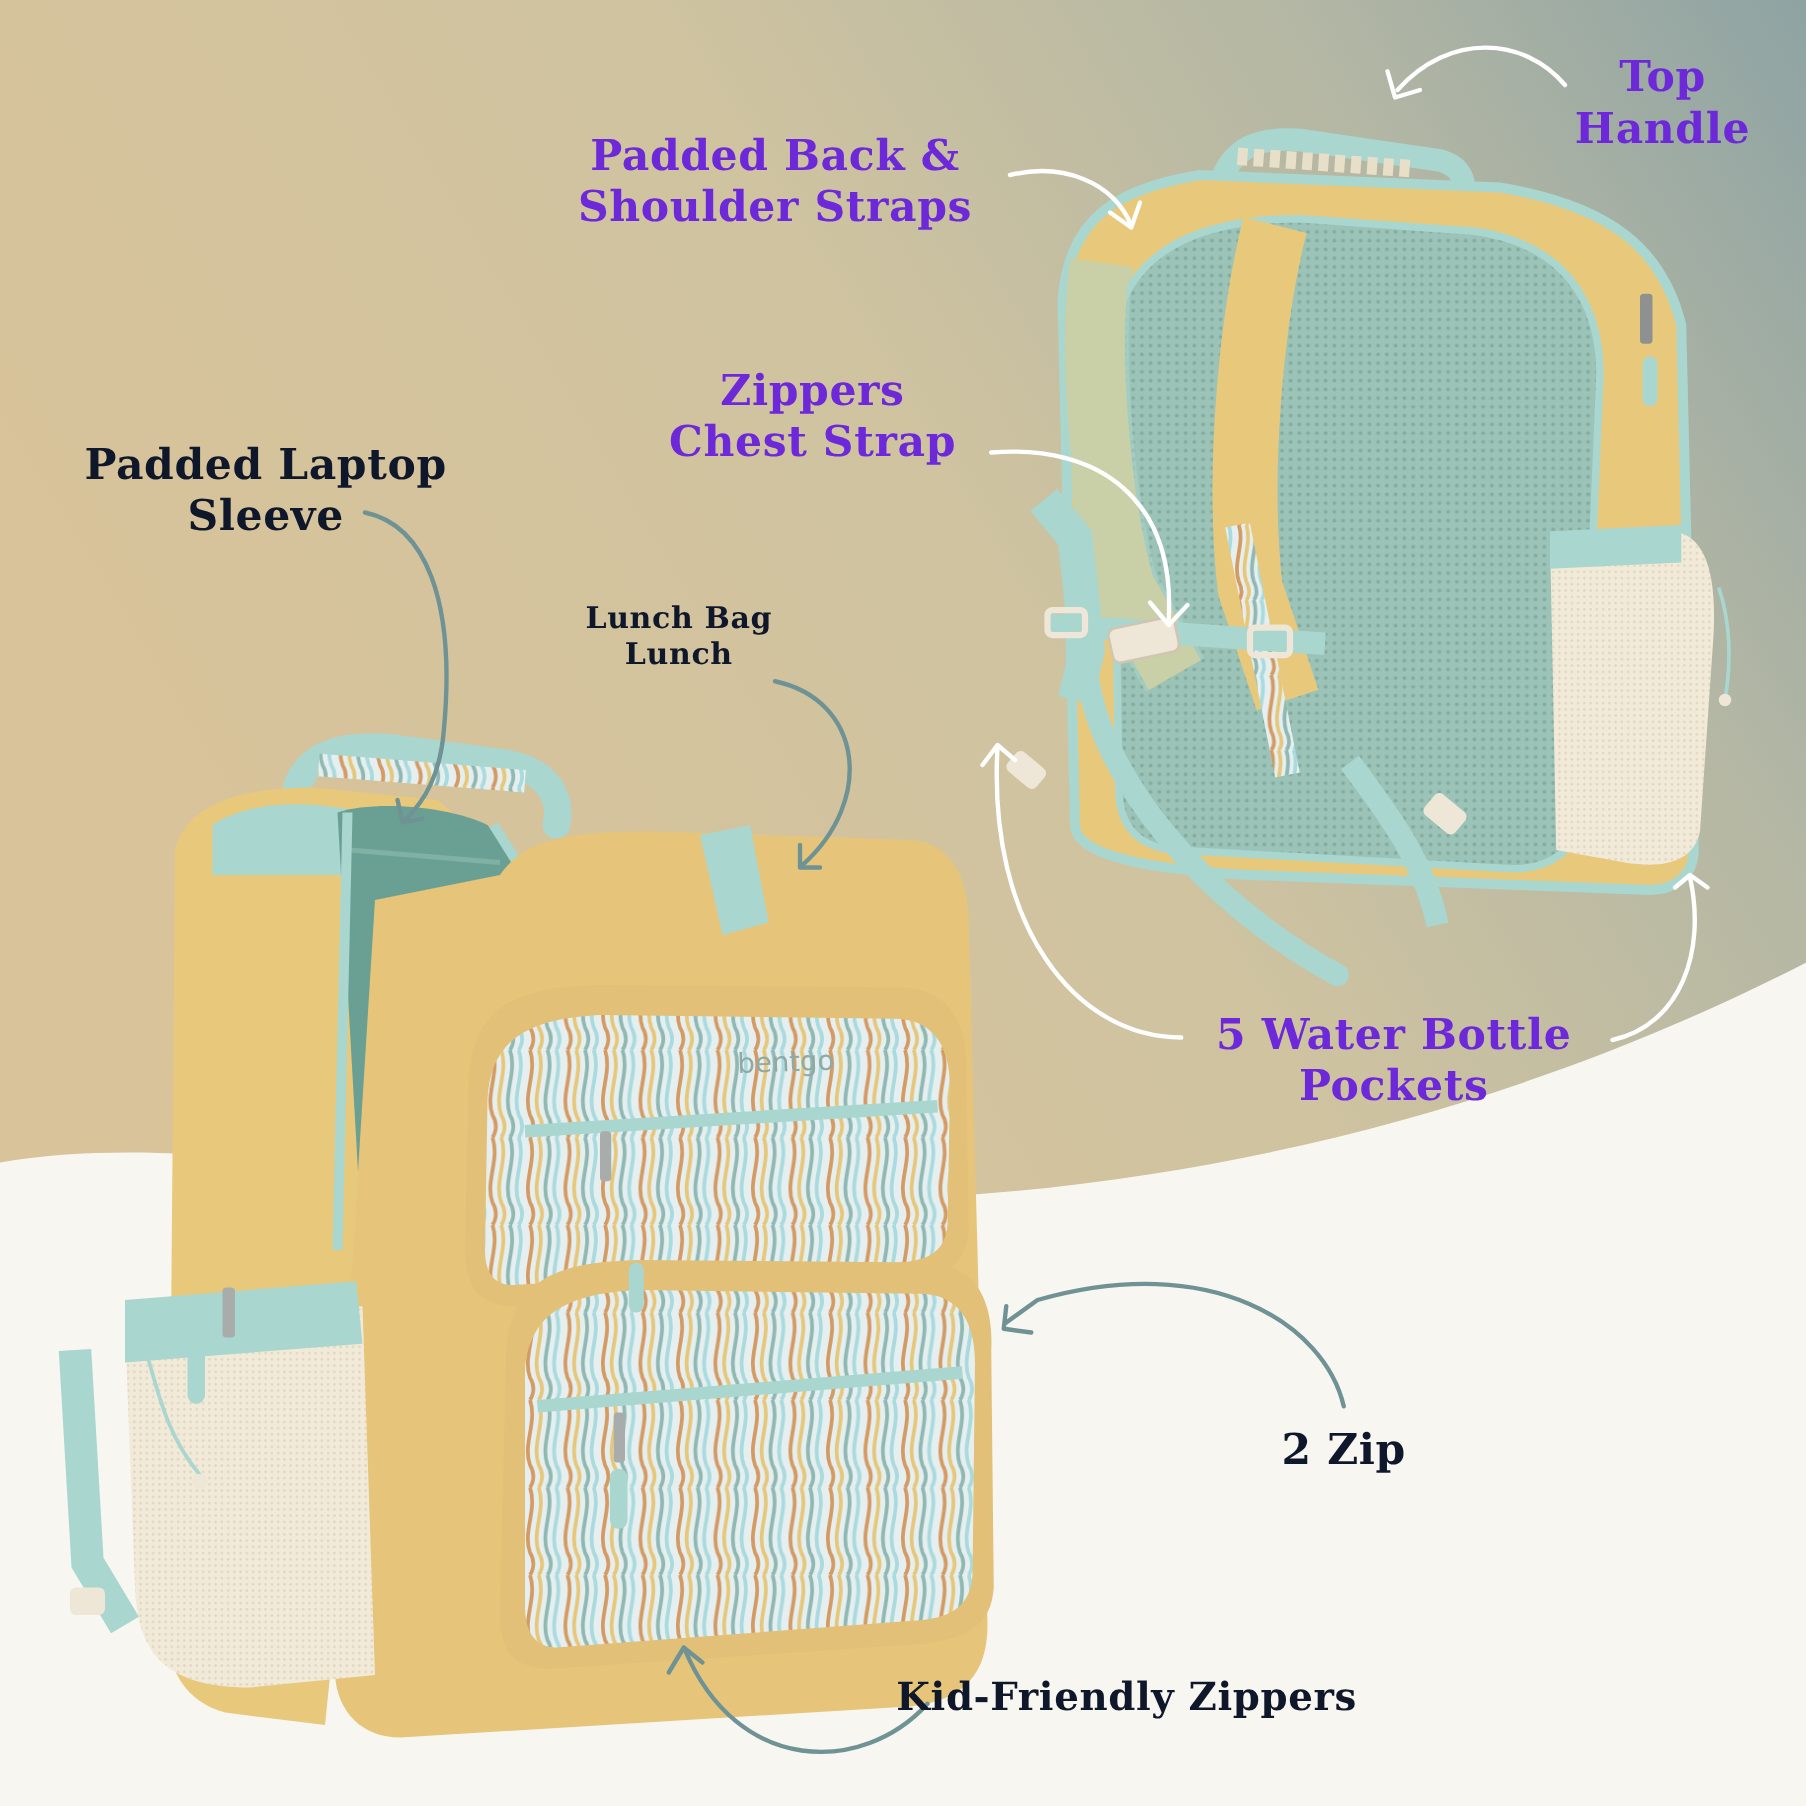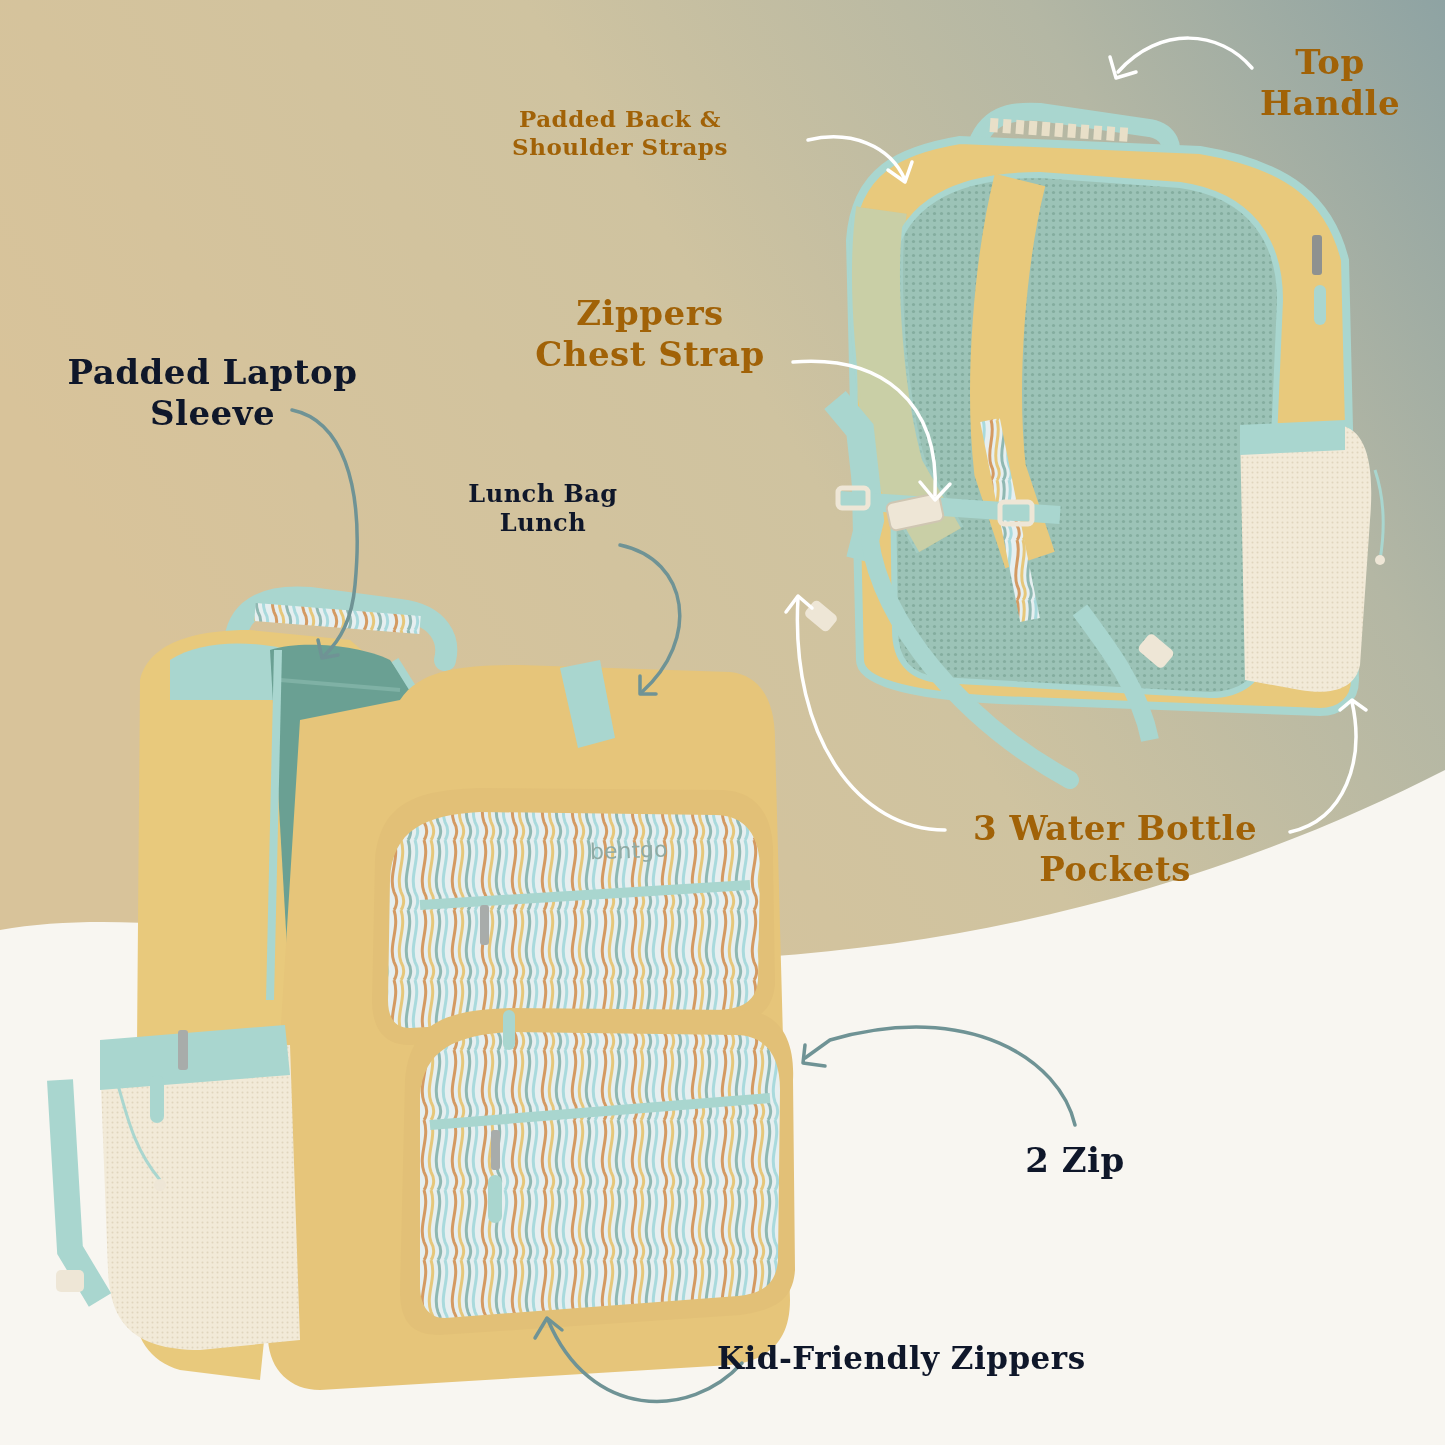--- a/index.html
+++ b/index.html
@@ -5,21 +5,21 @@
   html, body { margin: 0; padding: 0; }
   body { width: 1445px; height: 1445px; overflow: hidden; position: relative;
     font-family: "DejaVu Serif", "Liberation Serif", serif; }
   .canvas { position: absolute; inset: 0; width: 1445px; height: 1445px;
     background: #f8f6f1; overflow: hidden; }
   .bg-top { position: absolute; inset: 0; }
   .bg-top svg { position: absolute; left: 0; top: 0; }
   .label { position: absolute; text-align: center; font-weight: bold;
     line-height: 1.2; letter-spacing: 0.5px; white-space: nowrap; }
   .label span { display: block; }
-  .label.white { color: #a16207; }
+  .label.white { color: #6d28d9; }
   .label.teal { color: #0f172a; }
   .arrow { position: absolute; left: 0; top: 0; pointer-events: none; }
   .bag { position: absolute; left: 0; top: 0; }
 </style>
 </head>
 <body>
 
 <div class="canvas">
 
   <div class="bg-top">
@@ -191,42 +191,42 @@
         <path d="M535,1338 L547,1318 L562,1330"></path>
       </g>
     </g>
   </svg>
 
   <div class="label white" style="left:1250px;top:42px;width:160px;font-size:34px;">
     <span>Top</span>
     <span>Handle</span>
   </div>
 
-  <div class="label white" style="left:430px;top:105px;width:380px;font-size:23px;">
+  <div class="label white" style="left:430px;top:105px;width:380px;font-size:34px;">
     <span>Padded Back &amp;</span>
     <span>Shoulder Straps</span>
   </div>
 
   <div class="label white" style="left:505px;top:293px;width:290px;font-size:34px;">
     <span>Zippers</span>
     <span>Chest Strap</span>
   </div>
 
   <div class="label teal" style="left:40px;top:352px;width:345px;font-size:34px;">
     <span>Padded Laptop</span>
     <span>Sleeve</span>
   </div>
 
   <div class="label teal" style="left:418px;top:480px;width:250px;font-size:24px;">
     <span>Lunch Bag</span>
     <span>Lunch</span>
   </div>
 
   <div class="label white" style="left:945px;top:808px;width:340px;font-size:34px;">
-    <span>3 Water Bottle</span>
+    <span>5 Water Bottle</span>
     <span>Pockets</span>
   </div>
 
   <div class="label teal" style="left:905px;top:1140px;width:340px;font-size:34px;">
     <span>2 Zip</span>
   </div>
 
   <div class="label teal" style="left:717px;top:1340px;width:470px;font-size:31px;text-align:left;">
     <span>Kid-Friendly Zippers</span>
   </div>

